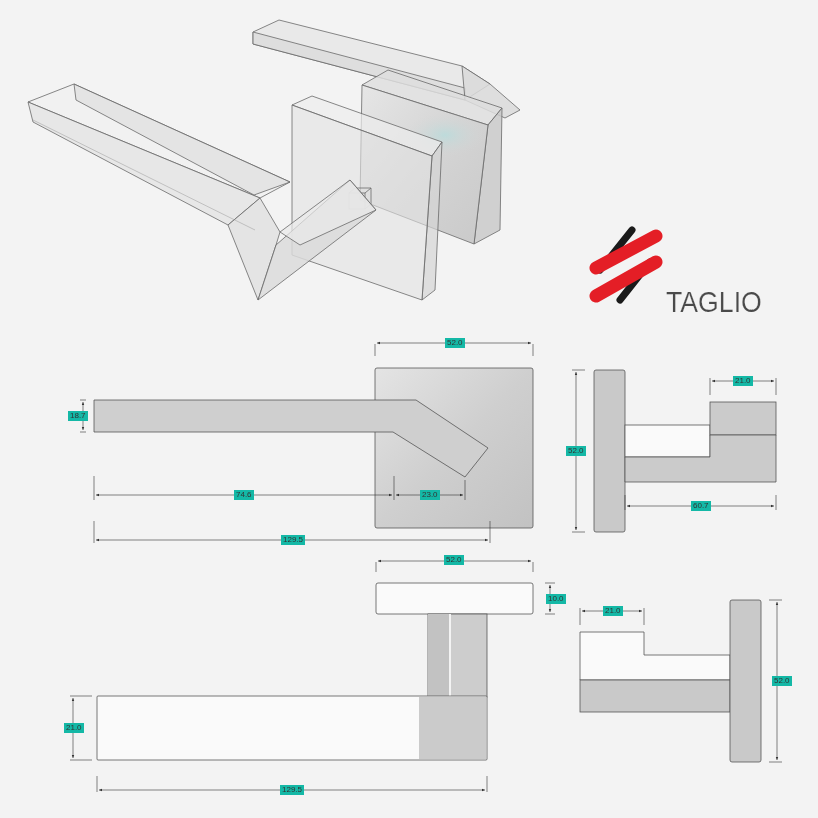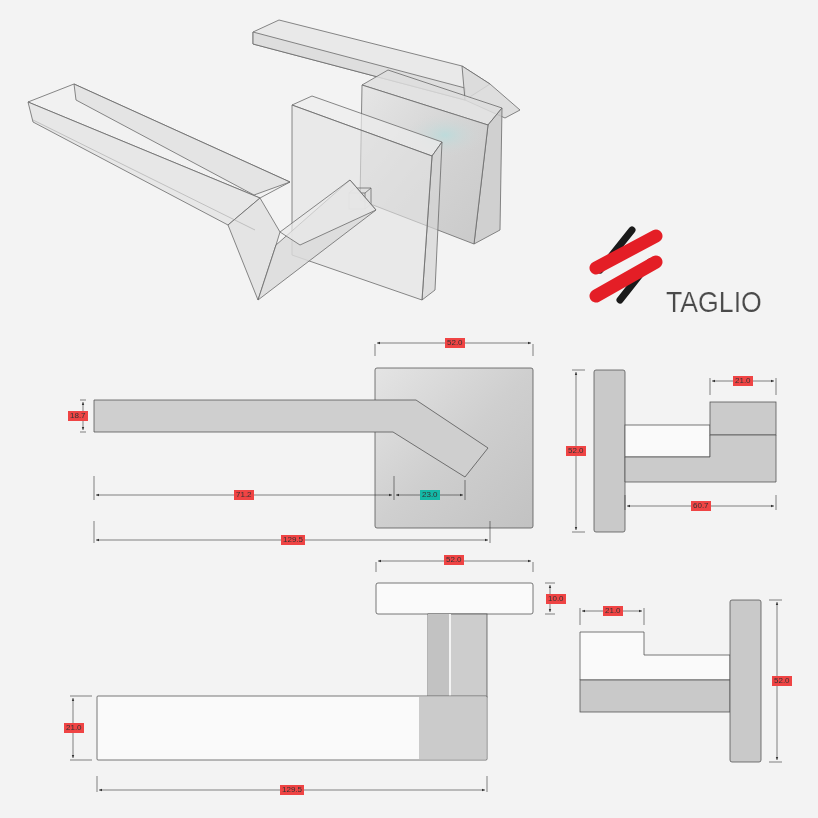--- a/index.html
+++ b/index.html
@@ -15,21 +15,21 @@
     font-family: "Liberation Sans", sans-serif;
     font-size: 29px; font-weight: 300; letter-spacing: 0px;
     color: #4a4a4a;
     transform: scaleX(0.92); transform-origin: left top;
     -webkit-text-stroke: 0.2px #f7f7f7;
   }
   .dim {
     position: absolute;
     font-family: "Liberation Sans", sans-serif;
     font-size: 8px; color: #333;
-    background: #ef4444; padding: 0 2px;
+    background: #14b8a6; padding: 0 2px;
     line-height: 10px;
     white-space: nowrap;
   }
   .dim.on-plate { background: #14b8a6; }
 </style>
 </head>
 <body>
 
 <div class="canvas">
 
@@ -166,21 +166,21 @@
       <line x1="650" y1="262" x2="620" y2="300" stroke="#1a1a1a" stroke-width="7" stroke-linecap="round"></line>
       <line x1="656" y1="236" x2="596" y2="268" stroke="#e41e26" stroke-width="13" stroke-linecap="round"></line>
       <line x1="656" y1="262" x2="596" y2="296" stroke="#e41e26" stroke-width="13" stroke-linecap="round"></line>
     </g>
   </svg>
 
   <div class="logo-text">TAGLIO</div>
 
   <span class="dim" style="left:445px;top:338px">52.0</span>
   <span class="dim" style="left:68px;top:411px">18.7</span>
-  <span class="dim" style="left:234px;top:490px">71.2</span>
+  <span class="dim" style="left:234px;top:490px">74.6</span>
   <span class="dim on-plate" style="left:420px;top:490px">23.0</span>
   <span class="dim" style="left:281px;top:535px">129.5</span>
 
   <span class="dim" style="left:566px;top:446px">52.0</span>
   <span class="dim" style="left:733px;top:376px">21.0</span>
   <span class="dim" style="left:691px;top:501px">60.7</span>
 
   <span class="dim" style="left:444px;top:555px">52.0</span>
   <span class="dim" style="left:546px;top:594px">10.0</span>
   <span class="dim" style="left:64px;top:723px">21.0</span>

